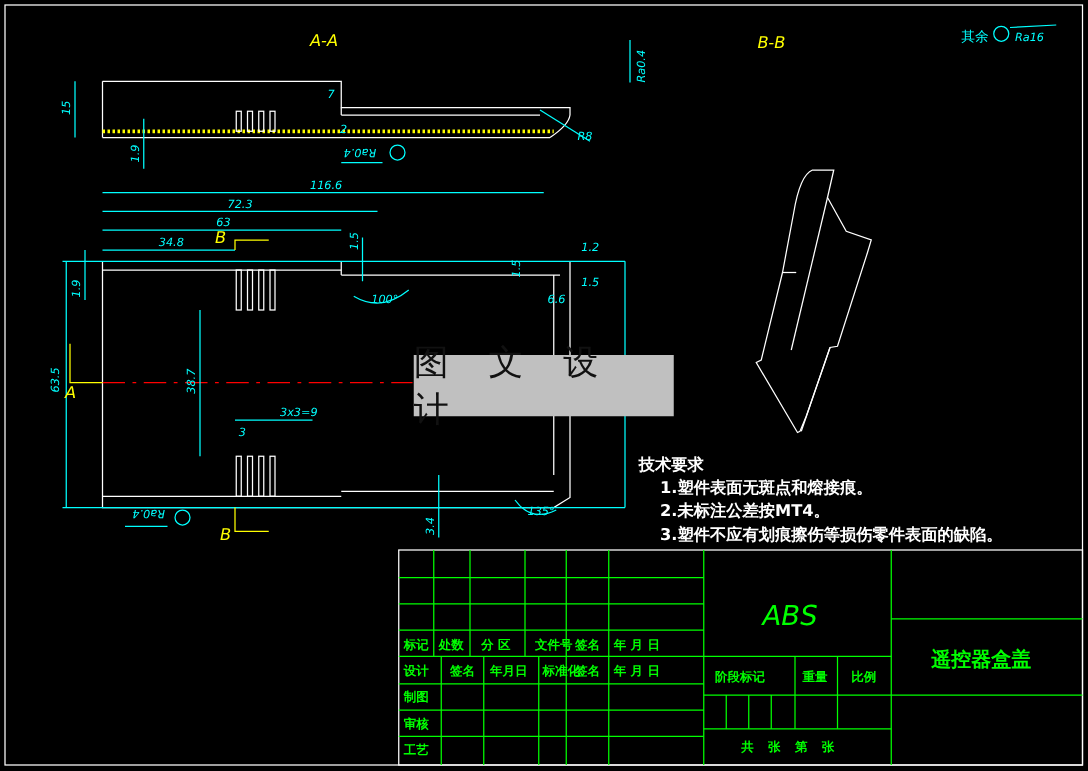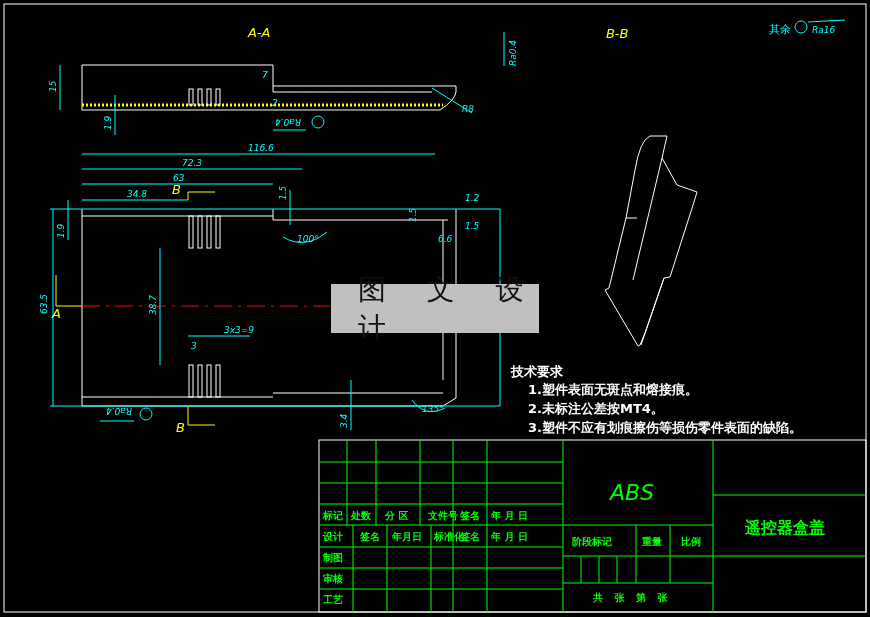--- a/index.html
+++ b/index.html
@@ -3,21 +3,21 @@
 <meta charset="utf-8">
 <style>
   html,body{margin:0;padding:0;background:#000;}
   body{width:870px;height:617px;position:relative;overflow:hidden;font-family:"DejaVu Sans",sans-serif;}
   #drawing{position:absolute;left:0;top:0;}
   .cy{fill:#00ffff;font-family:"DejaVu Sans",sans-serif;font-size:9px;font-style:italic;}
   .yl{fill:#ffff00;font-family:"DejaVu Sans",sans-serif;font-size:13px;font-style:italic;}
   .gr{fill:#00ff00;font-family:"DejaVu Sans",sans-serif;font-size:10px;font-weight:bold;}
   .wh{fill:#ffffff;font-family:"DejaVu Sans",sans-serif;font-size:13px;font-weight:bold;}
   .watermark{position:absolute;left:331px;top:284px;width:208px;height:49px;background:#c0c0c0;display:flex;align-items:center;justify-content:center;}
-  .watermark span{font-family:Liberation Mono, monospace;font-size:28px;color:#111;letter-spacing:12px;padding-left:27px;}
+  .watermark span{font-family:Liberation Sans, sans-serif;font-size:28px;color:#111;letter-spacing:12px;}
 </style>
 </head>
 <body>
 
 <svg id="drawing" width="870" height="617" viewBox="0 0 870 617">
 
   <rect x="4" y="4" width="862" height="608" fill="none" stroke="#fff" stroke-width="1"></rect>
 
   <g>
     <text x="248" y="37" class="yl">A-A</text>

